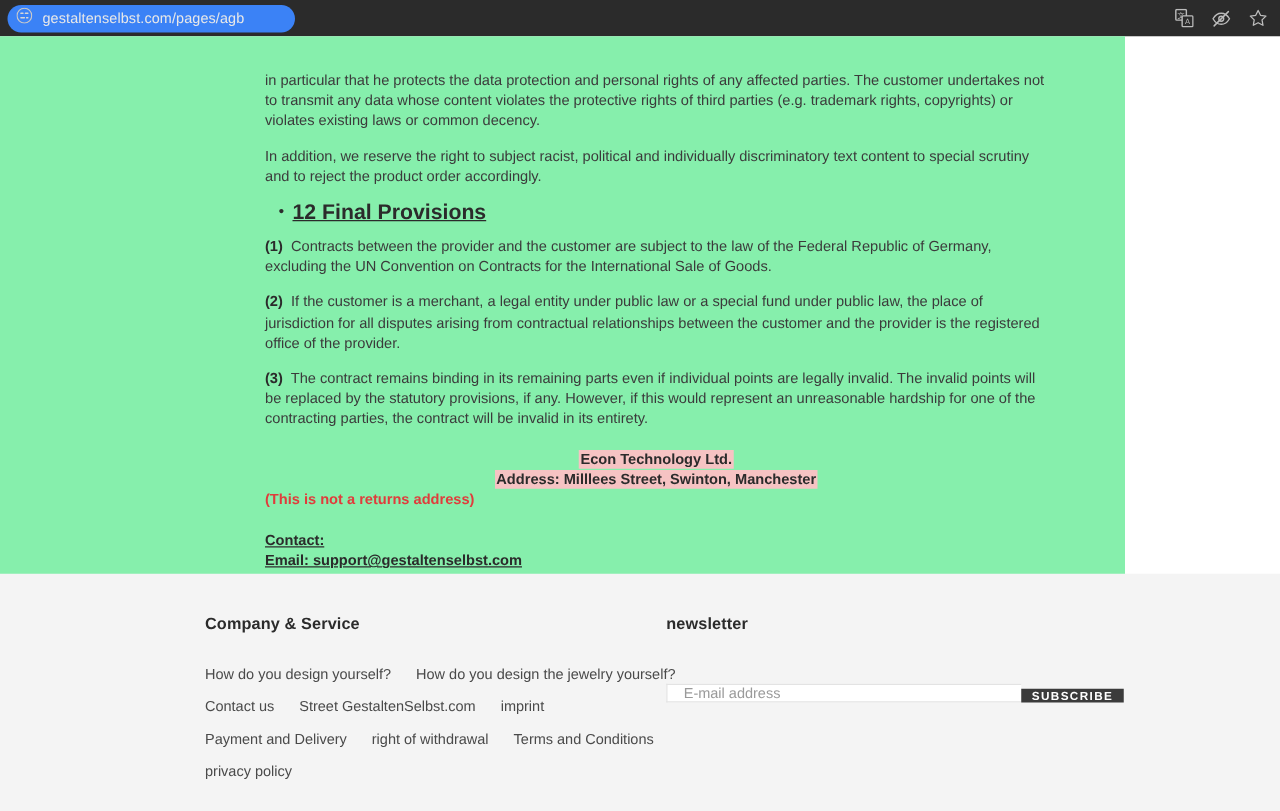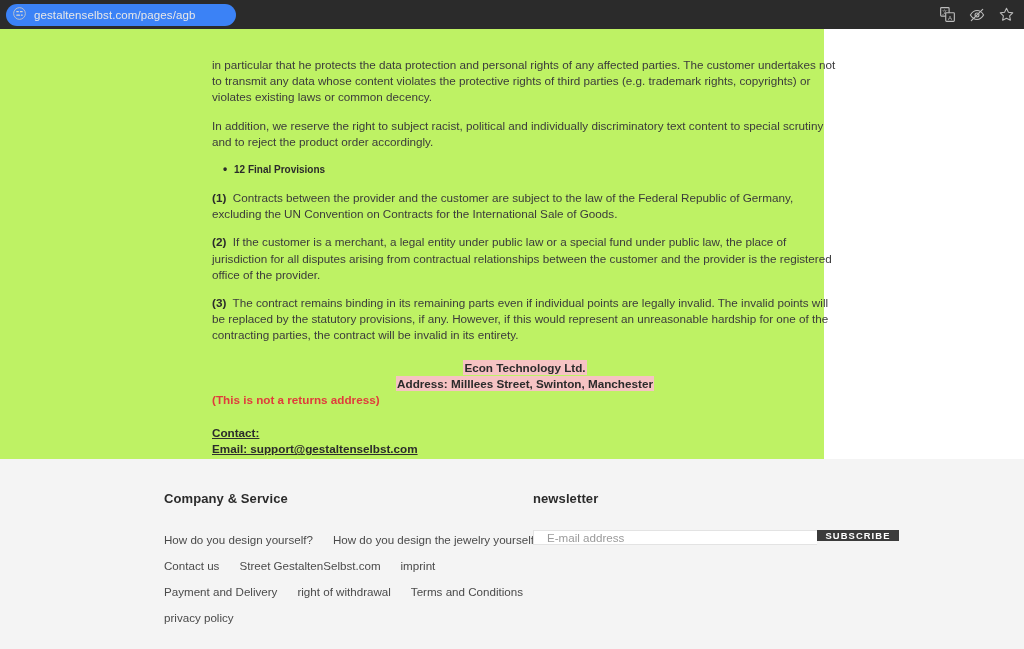--- a/index.html
+++ b/index.html
@@ -46,23 +46,23 @@
     top: 0;
     height: 29px;
     display: flex;
     align-items: center;
     gap: 14px;
   }
   .chrome-icons .ci { display: block; line-height: 0; opacity: 0.82; }
 
   
   #page {
-    width: 824px;
+    width: 900px;
     height: 620px;
-    background: #bef264;
+    background: #86efac;
     position: relative;
   }
 
   #article {
     position: absolute;
     left: 212px;
     top: 28px;
     width: 626px;
     color: #2f2f2f;
   }
@@ -78,24 +78,25 @@
   .clause-num { font-weight: bold; color: #2b2b2b; }
 
   ul.provisions {
     list-style: none;
     margin: 0 0 12px 0;
     padding: 0;
   }
   ul.provisions li {
     position: relative;
     padding-left: 22px;
-    font-size: 10px;
+    font-size: 17px;
     font-weight: bold;
     color: #2b2b2b;
     line-height: 16px;
+    text-decoration: underline;
   }
   ul.provisions li::before {
     content: "\2022";
     position: absolute;
     left: 11px;
     top: -1px;
     font-size: 12px;
     color: #2b2b2b;
   }
 
@@ -177,21 +178,21 @@
     color: #4a4a4a;
     text-decoration: none;
     margin-right: 20px;
     line-height: 15px;
   }
   .flink:last-child { margin-right: 0; }
 
   
   #newsletter-form {
     display: flex;
-    align-items: flex-start;
+    align-items: flex-end;
     width: 366px;
     height: 32px;
   }
   #email-input {
     flex: 1 1 auto;
     border: 1px solid #e3e3e3;
     border-right: none;
     background: #ffffff;
     font-family: "Liberation Sans", sans-serif;
     font-size: 11.6px;

